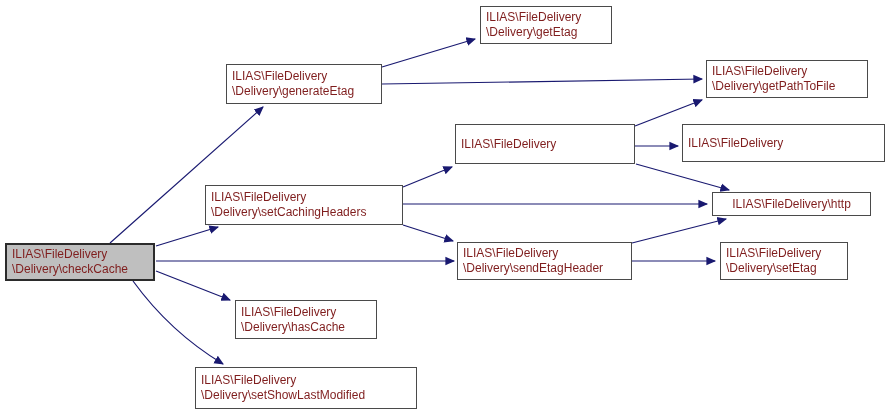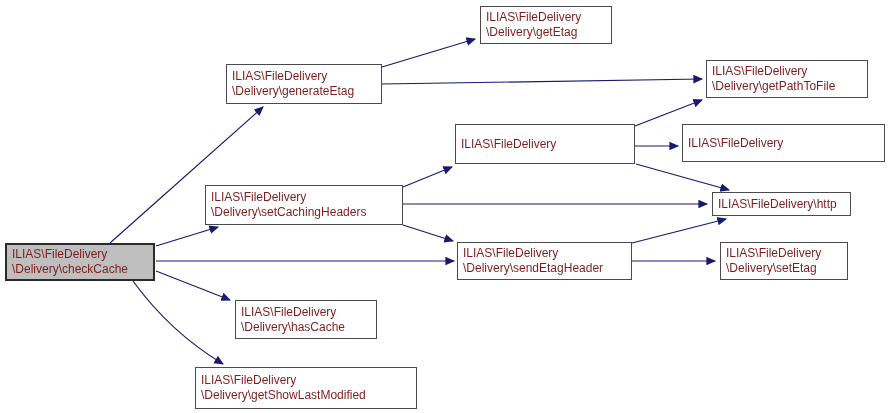--- a/index.html
+++ b/index.html
@@ -94,37 +94,37 @@
 
   <div class="node" style="left:682px; top:124px; width:203px; height:38px;">
     <span>ILIAS\FileDelivery</span>
   </div>
 
   <div class="node" style="left:205px; top:185px; width:198px; height:40px;">
     <span>ILIAS\FileDelivery</span>
     <span>\Delivery\setCachingHeaders</span>
   </div>
 
-  <div class="node" style="left:712px; top:192px; width:139px; height:24px;">
+  <div class="node" style="left:712px; top:192px; width:159px; height:24px;align-items:center;">
     <span>ILIAS\FileDelivery\http</span>
   </div>
 
   <div class="node" style="left:457px; top:242px; width:175px; height:38px;">
     <span>ILIAS\FileDelivery</span>
     <span>\Delivery\sendEtagHeader</span>
   </div>
 
   <div class="node" style="left:720px; top:242px; width:128px; height:38px;">
     <span>ILIAS\FileDelivery</span>
     <span>\Delivery\setEtag</span>
   </div>
 
   <div class="node" style="left:235px; top:300px; width:142px; height:39px;">
     <span>ILIAS\FileDelivery</span>
     <span>\Delivery\hasCache</span>
   </div>
 
   <div class="node" style="left:195px; top:367px; width:222px; height:42px;">
     <span>ILIAS\FileDelivery</span>
-    <span>\Delivery\getShowLastModified</span>
+    <span>\Delivery\setShowLastModified</span>
   </div>
 
 </div>
 
 </body></html>

